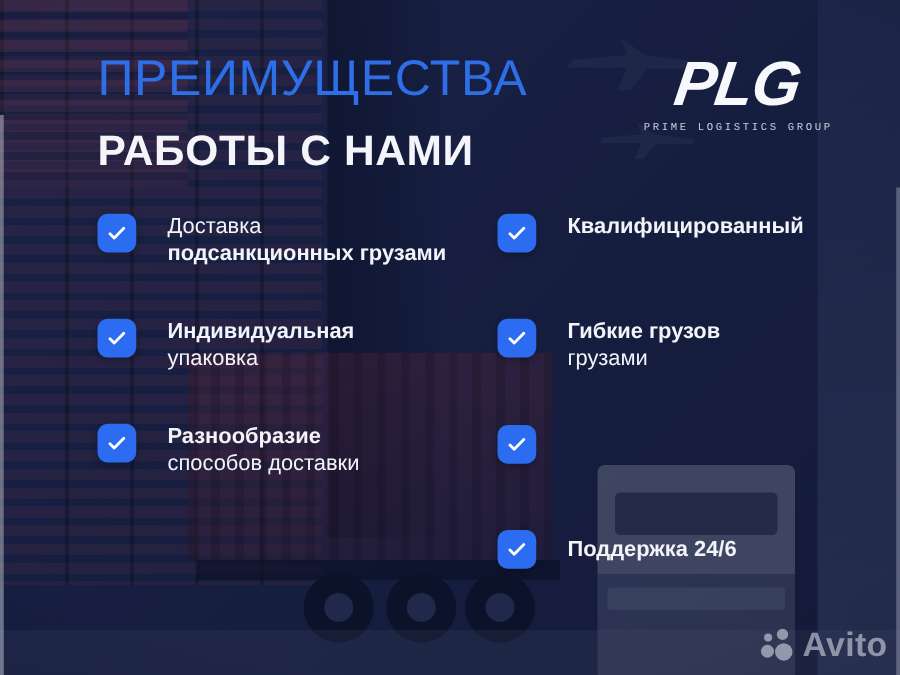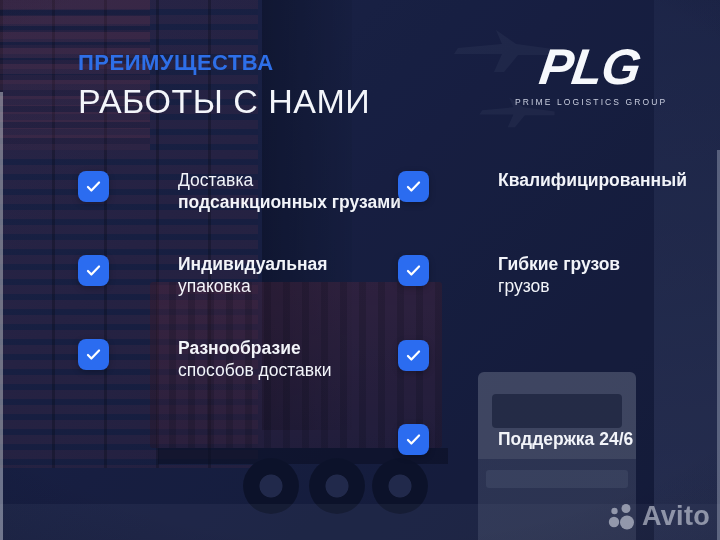--- a/index.html
+++ b/index.html
@@ -45,47 +45,47 @@
     background:linear-gradient(180deg, rgba(118,138,190,.10), rgba(140,155,202,.22)); }
   .ph-ground { left:0; bottom:0; width:720px; height:36px; background:rgba(128,138,168,.13); }
   .tint { position:absolute; inset:0; background:rgba(19,25,58,.34); }
   .vignette { position:absolute; inset:0;
     background:radial-gradient(120% 100% at 50% 45%, rgba(0,0,0,0) 55%, rgba(7,9,22,.38) 100%); }
   .edge-l { position:absolute; left:0; top:92px; width:3px; height:448px; background:rgba(228,233,244,.42); }
   .edge-r { position:absolute; right:0; top:150px; width:3px; height:390px; background:rgba(208,218,234,.32); }
   .plane { position:absolute; opacity:.07; }
   
   .title { position:absolute; left:78px; top:44px; line-height:38px; letter-spacing:.5px; }
-  .title .t1 { font-size:22px; font-weight:700; color:#2e6fe8; }
-  .title .t2 { font-size:34px; font-weight:400; color:#f3f5fa; }
+  .title .t1 { font-size:40px; font-weight:400; color:#2e6fe8; }
+  .title .t2 { font-size:34px; font-weight:700; color:#f3f5fa;margin-top:20px; }
   .logo { position:absolute; left:515px; top:44px; width:150px; text-align:center; }
   .logo .mark {
     font-size:50px; line-height:46px; font-weight:bold; font-style:italic;
     color:#f6f8fc; transform:skewX(-8deg); letter-spacing:-1px;
   }
   .logo .sub {
-    margin-top:7px; font-size:8.5px; letter-spacing:2.1px; color:#c8cdde; white-space:nowrap;
+    margin-top:7px; font-size:8.5px; letter-spacing:2.1px; color:#c8cdde; white-space:nowrap;font-family:Liberation Mono, monospace;
   }
   
   .row { position:absolute; display:flex; gap:25px; }
   .row.two { align-items:flex-start; }
   .row.single { align-items:center; height:31px; }
   .check {
     flex:0 0 31px; width:31px; height:31px; border-radius:8px; background:#2b6cf0;
     display:flex; align-items:center; justify-content:center;
     box-shadow:0 2px 6px rgba(0,0,0,.25);
   }
   .row.two .check { margin-top:1px; }
   .txt { color:#f2f4f9; font-size:17.5px; line-height:21.5px; }
-  .txt .ln { white-space:nowrap;margin-left:44px; }
+  .txt .ln { white-space:nowrap; }
   .seg-b { font-weight:bold; }
   .seg-r { font-weight:normal; }
   
   .watermark {
-    position:absolute; right:10px; bottom:8px; display:flex; align-items:center; gap:5px;
+    position:absolute; right:10px; bottom:8px; display:flex; align-items:flex-start; gap:5px;
     color:rgba(238,242,252,.52);
   }
   .watermark .wm-text { font-size:27px; font-weight:bold; letter-spacing:.3px; }
 </style>
 </head>
 <body>
 
 <div class="stage">
 
   <div class="ph ph-containers"></div>
@@ -171,21 +171,21 @@
   </div>
 
   <div class="row two" style="left:398px; top:254px">
     <div class="check">
       <svg width="19" height="19" viewBox="0 0 24 24">
           <path d="M5 12.6l4.3 4.4L19 7" fill="none" stroke="#fff" stroke-width="2.8" stroke-linecap="round" stroke-linejoin="round"></path>
         </svg>
     </div>
     <div class="txt">
       <div class="ln"><span class="seg-b">Гибкие грузов</span></div>
-      <div class="ln"><span class="seg-r">грузов</span></div>
+      <div class="ln"><span class="seg-r">грузами</span></div>
     </div>
   </div>
 
   <div class="row single" style="left:398px; top:340px">
     <div class="check">
       <svg width="19" height="19" viewBox="0 0 24 24">
           <path d="M5 12.6l4.3 4.4L19 7" fill="none" stroke="#fff" stroke-width="2.8" stroke-linecap="round" stroke-linejoin="round"></path>
         </svg>
     </div>
   </div>

